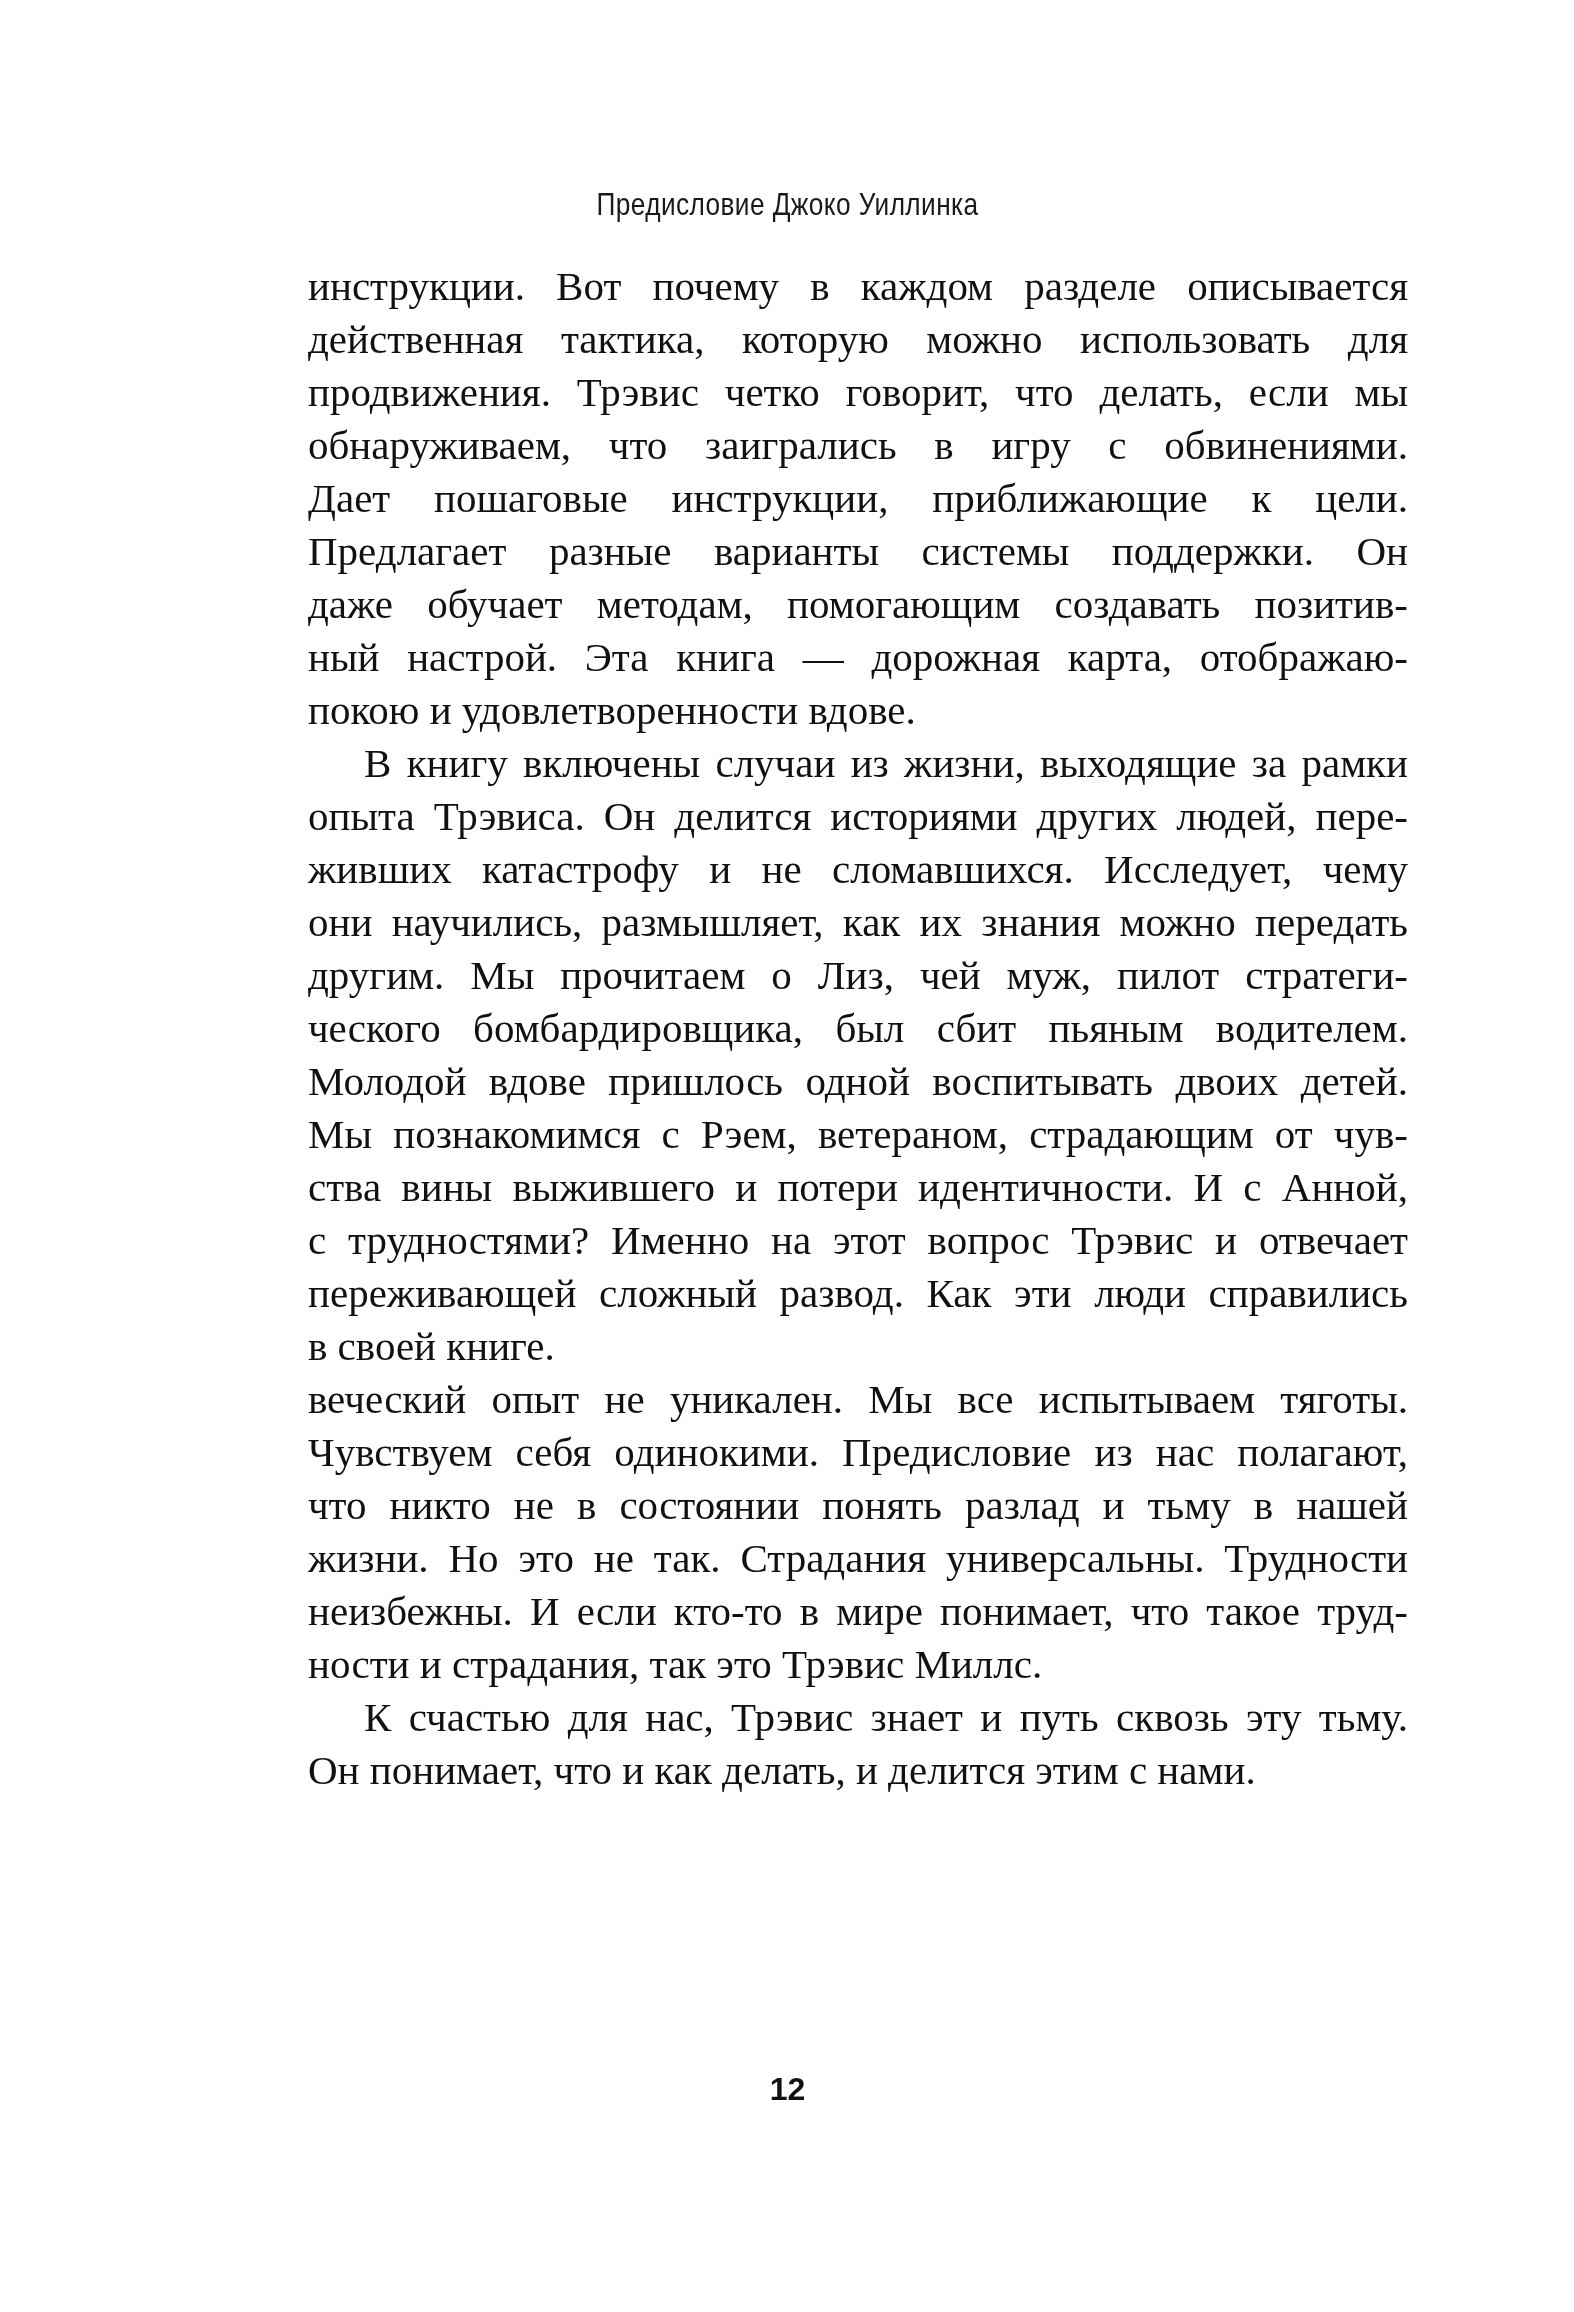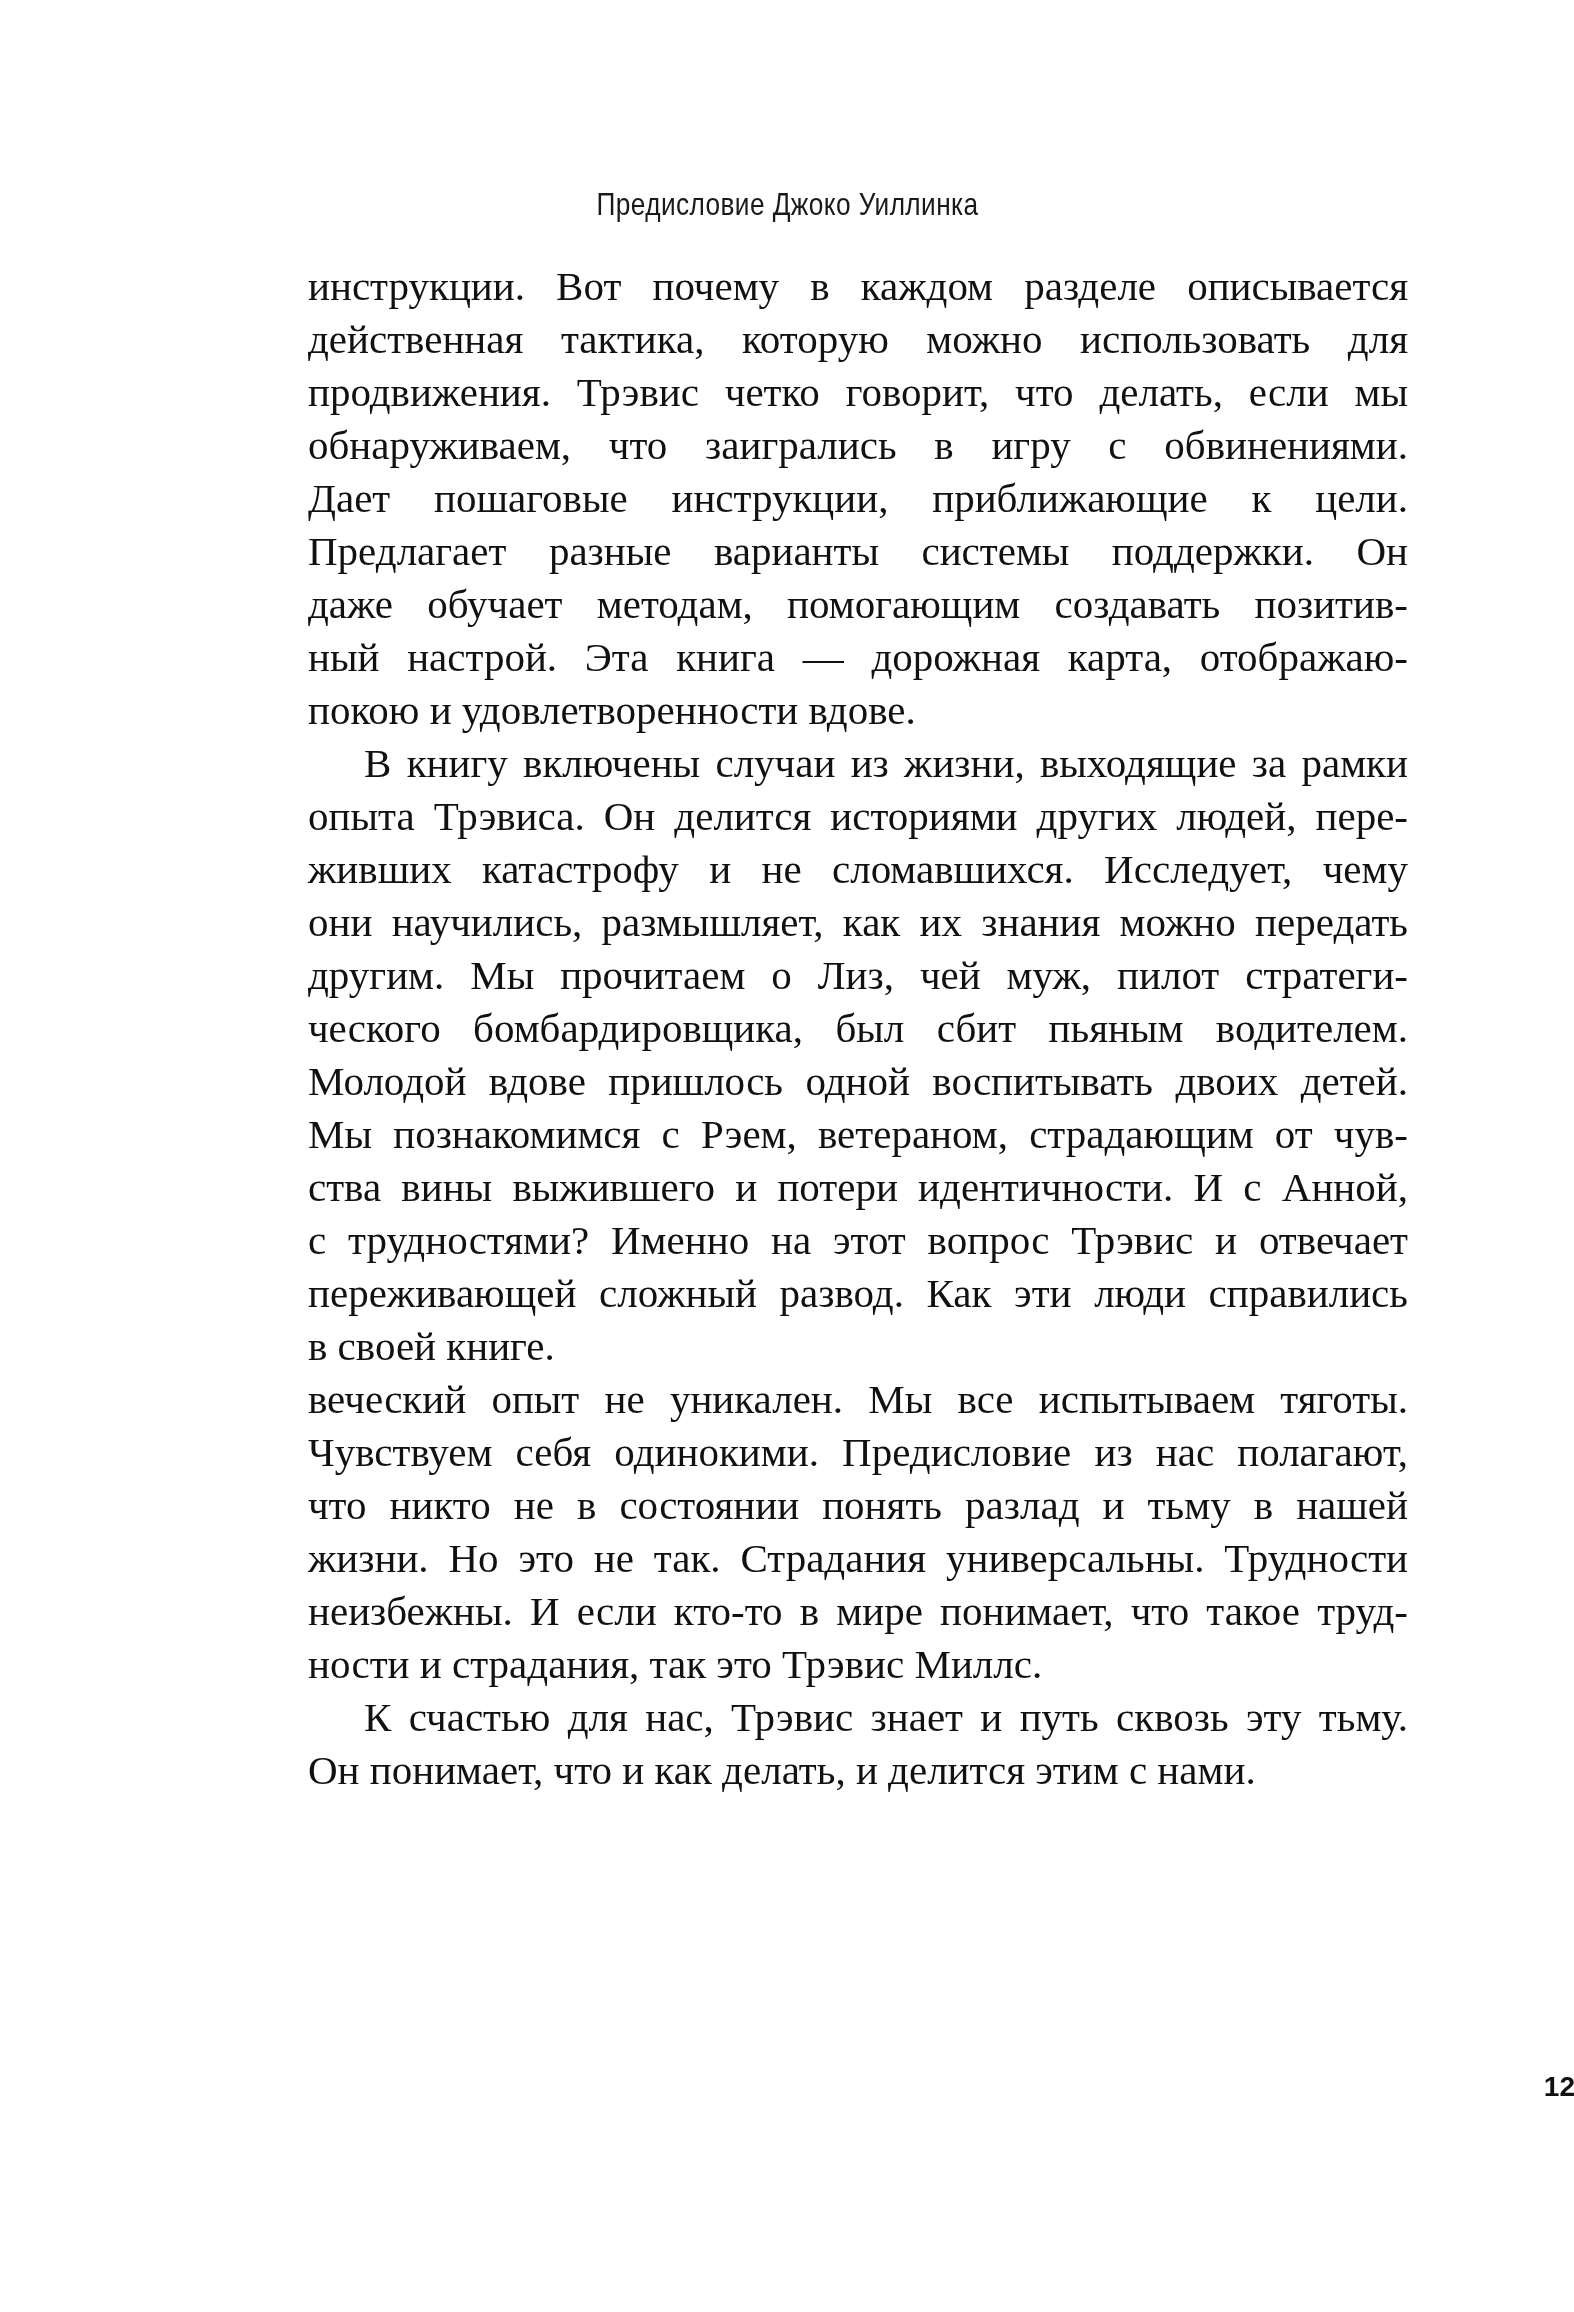--- a/index.html
+++ b/index.html
@@ -52,24 +52,24 @@
     padding-left: 56px;
   }
   .it {
     font-style: italic;
   }
   .folio {
     position: absolute;
     top: 2071px;
     left: 0;
     width: 1575px;
-    text-align: right;
+    text-align: center;
     font-family: "Liberation Sans", sans-serif;
     font-weight: bold;
-    font-size: 28px;
+    font-size: 32px;
     color: #111111;
   }
 </style>
 </head>
 <body>
 
 <div class="running-head">Предисловие Джоко Уиллинка</div>
 
 <div class="text-block">
 

